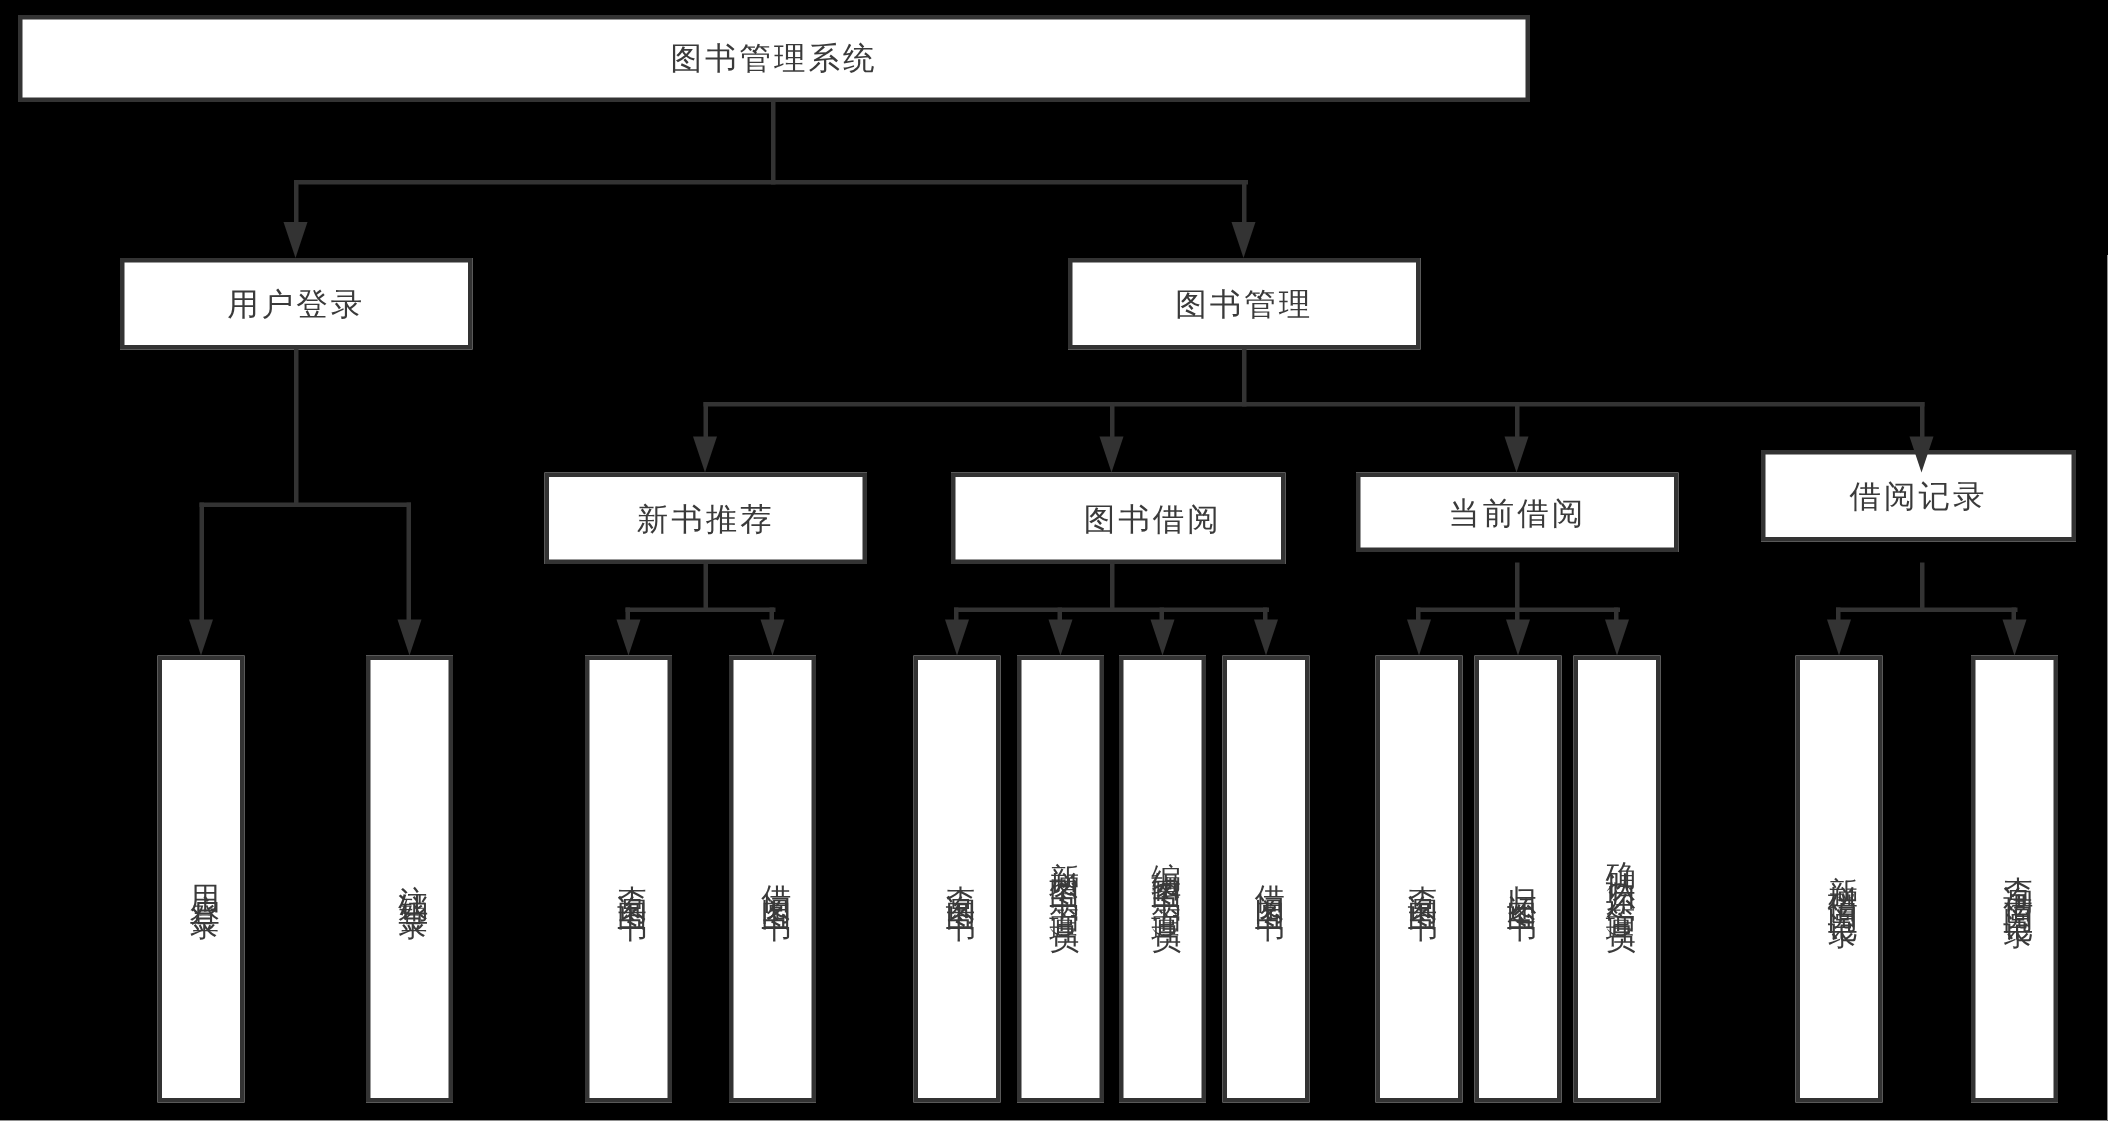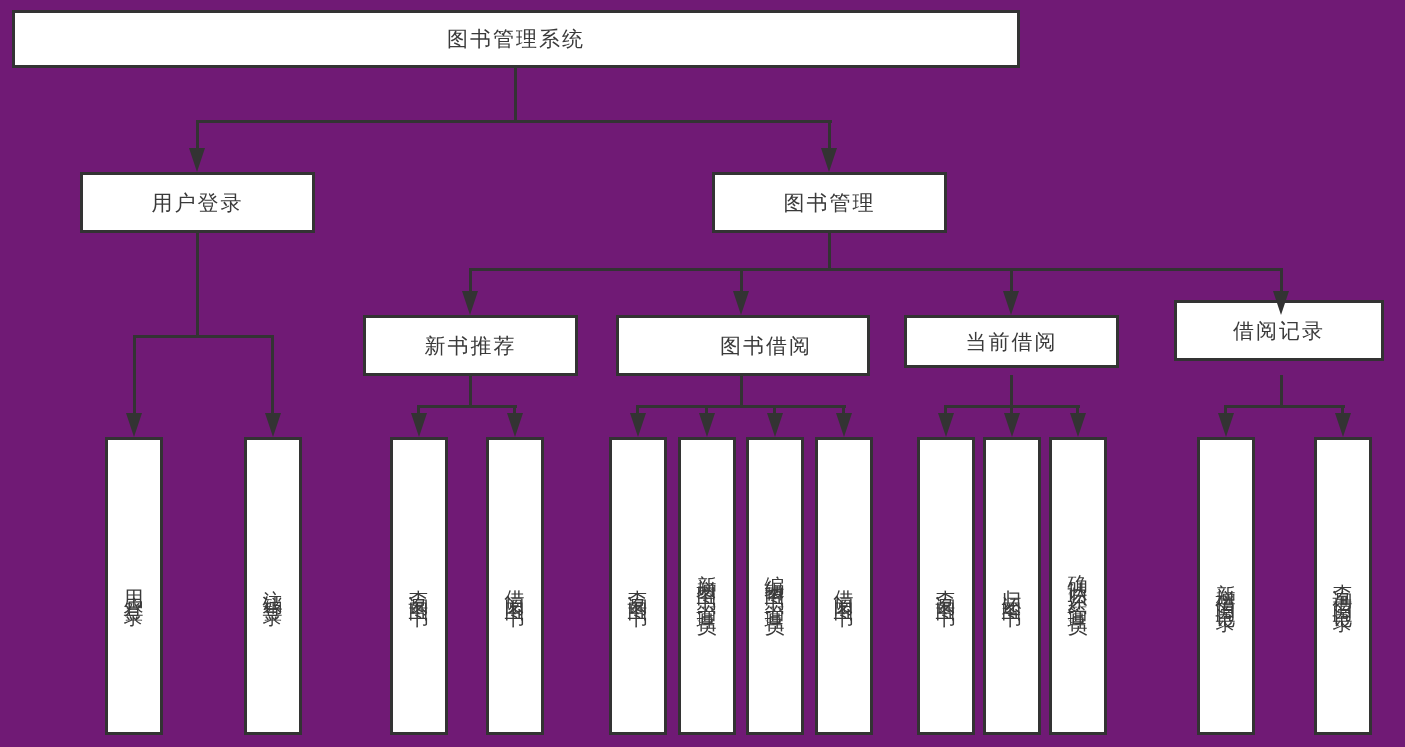--- a/index.html
+++ b/index.html
@@ -1,18 +1,18 @@
 <!DOCTYPE html>
 <html><head>
 <meta charset="utf-8">
 <style>
   html,body{margin:0;padding:0;background:#ffffff;}
   .canvas{
-    position:relative;width:1405px;height:747px;background:#701a75;
-    font-family:Liberation Sans, sans-serif;overflow:hidden;
+    position:relative;width:1405px;height:747px;background:#000000;
+    font-family:Liberation Mono, monospace;overflow:hidden;
   }
   .box{
     position:absolute;box-sizing:border-box;border:3px solid #333333;background:#ffffff;
     display:flex;align-items:center;justify-content:center;
     color:#3a3a3a;font-size:21px;letter-spacing:2px;text-align:center;
   }
   .vbox{
     top:437px;width:58px;height:298px;
     writing-mode:vertical-rl;text-orientation:mixed;
     font-size:20px;letter-spacing:6px;line-height:1;
@@ -33,21 +33,21 @@
 <body>
 
 <div class="canvas">
 
   <div class="box" style="left:12px;top:10px;width:1008px;height:58px;">图书管理系统</div>
 
   <div class="box" style="left:80px;top:172px;width:235px;height:61px;">用户登录</div>
   <div class="box" style="left:712px;top:172px;width:235px;height:61px;">图书管理</div>
 
   <div class="box" style="left:363px;top:315px;width:215px;height:61px;">新书推荐</div>
-  <div class="box" style="left:616px;top:315px;width:254px;height:61px;padding-left:46px;">图书借阅</div>
+  <div class="box" style="left:634px;top:315px;width:223px;height:61px;padding-left:46px;">图书借阅</div>
   <div class="box" style="left:904px;top:315px;width:215px;height:53px;">当前借阅</div>
   <div class="box" style="left:1174px;top:300px;width:210px;height:61px;">借阅记录</div>
 
   <div class="box vbox" style="left:105px;">用户登录</div>
   <div class="box vbox" style="left:244px;">注销登录</div>
 
   <div class="box vbox" style="left:390px;">查询图书</div>
   <div class="box vbox" style="left:486px;">借阅图书</div>
 
   <div class="box vbox" style="left:609px;">查询图书</div>

